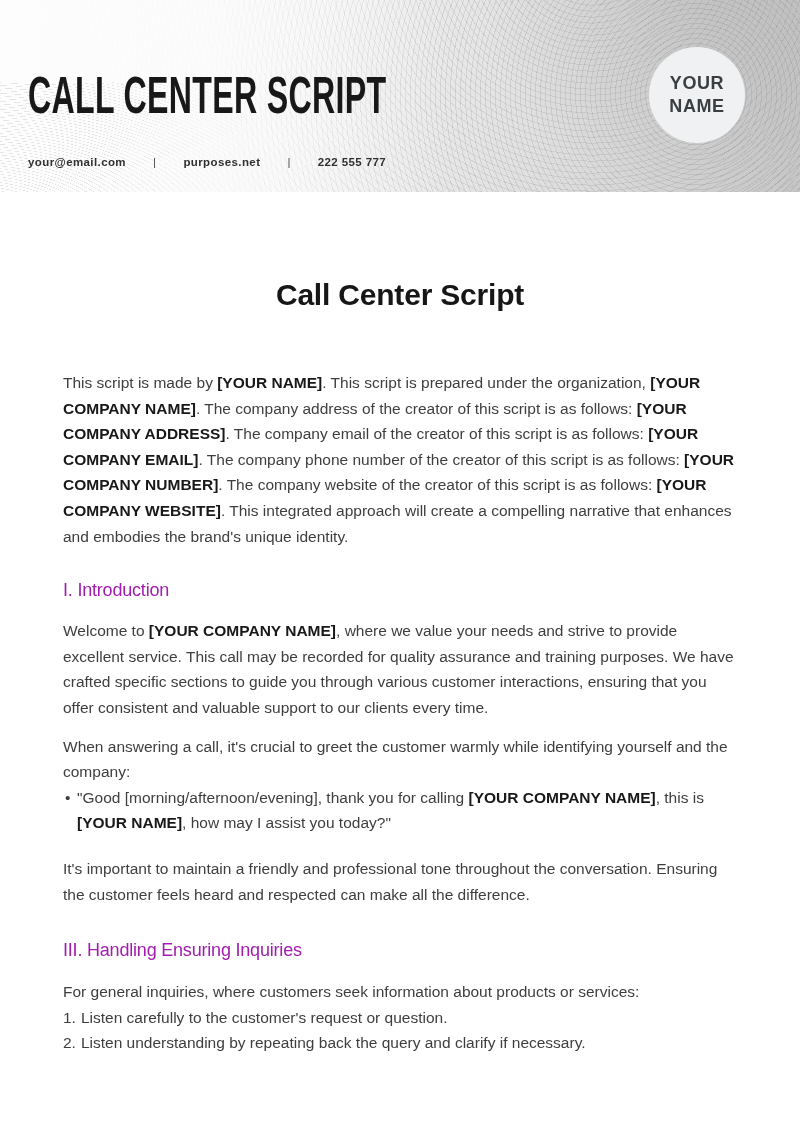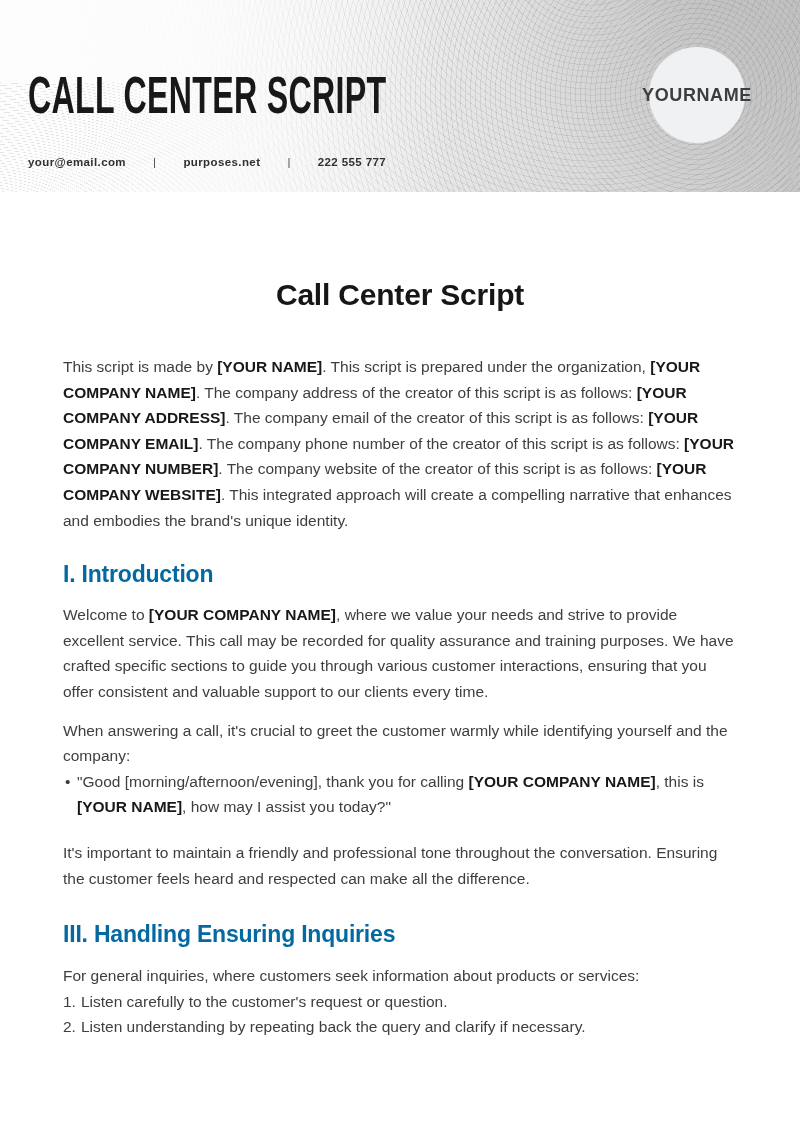--- a/index.html
+++ b/index.html
@@ -33,36 +33,36 @@
   }
   .contact-row {
     position: absolute; left: 28px; top: 156px;
     display: flex; align-items: center; gap: 27px;
     font-size: 11.5px; font-weight: 700; color: #303030; letter-spacing: 0.4px;
   }
   .contact-sep { font-weight: 400; color: #4a4a4a; }
   .logo-badge {
     position: absolute; left: 649px; top: 47px; width: 96px; height: 96px;
     border-radius: 50%; background: #f0f1f2;
-    display: flex; flex-direction: row; align-items: center; justify-content: center;
+    display: flex; flex-direction: column; align-items: center; justify-content: center;
     line-height: 23px; font-size: 18px; font-weight: 600;
     color: #3b3e41; letter-spacing: 0.6px;
   }
 
   
   .doc { padding: 0 63px; }
   .doc-title {
     margin-top: 86px; text-align: center;
     font-size: 30px; font-weight: 800; color: #161616; letter-spacing: -0.2px;
   }
   p, .li-row { font-size: 15.5px; line-height: 25.6px; color: #3e3e3e; }
   .bold { font-weight: 700; color: #181818; }
-  .intro { margin-top: 42px; }
+  .intro { margin-top: 58px; }
   h3.section-heading {
-    font-size: 23px; font-weight: 700; color: #0369a1;
+    font-size: 18px; font-weight: 400; color: #a21caf;
     line-height: 30px; letter-spacing: -0.2px;
   }
   .sec1-heading { margin-top: 26px; }
   .sec1-para { margin-top: 13px; }
   .sec2-heading { margin-top: 32px; }
   .sec2-lead { margin-top: 13px; }
   .bullet-item { position: relative; padding-left: 14px; }
   .bullet-marker { position: absolute; left: 2px; top: 0; }
   .sec2-closing { margin-top: 20px; }
   .sec3-heading { margin-top: 28px; }

